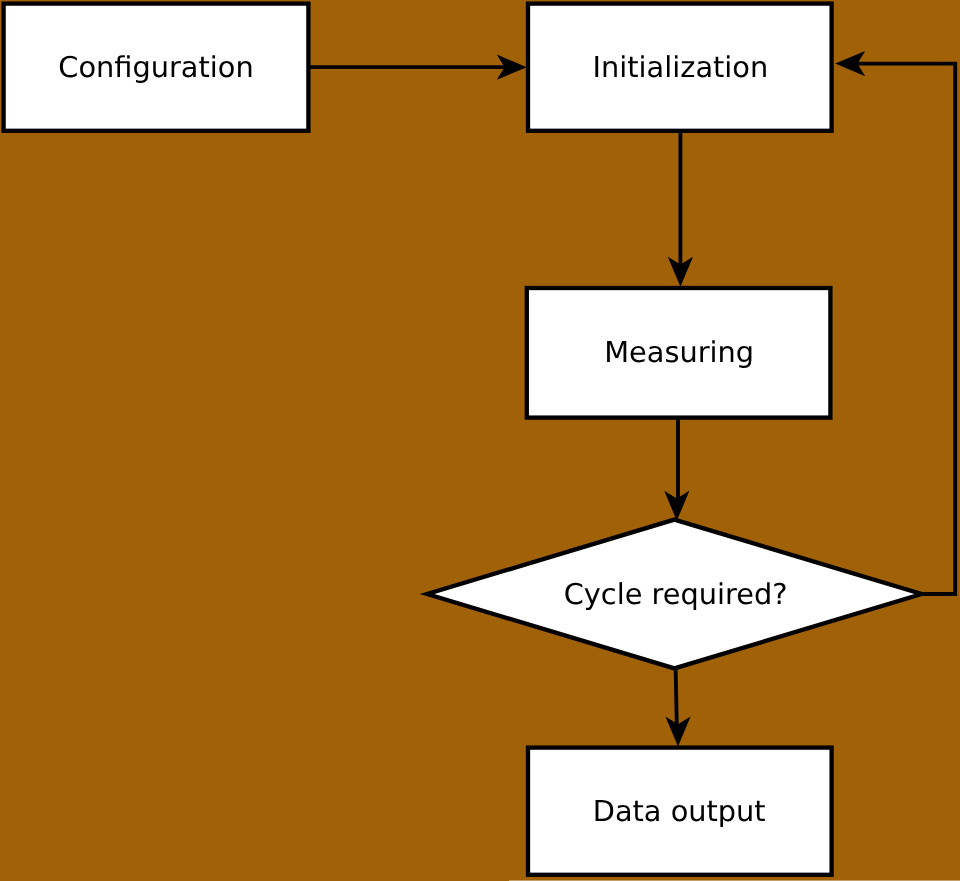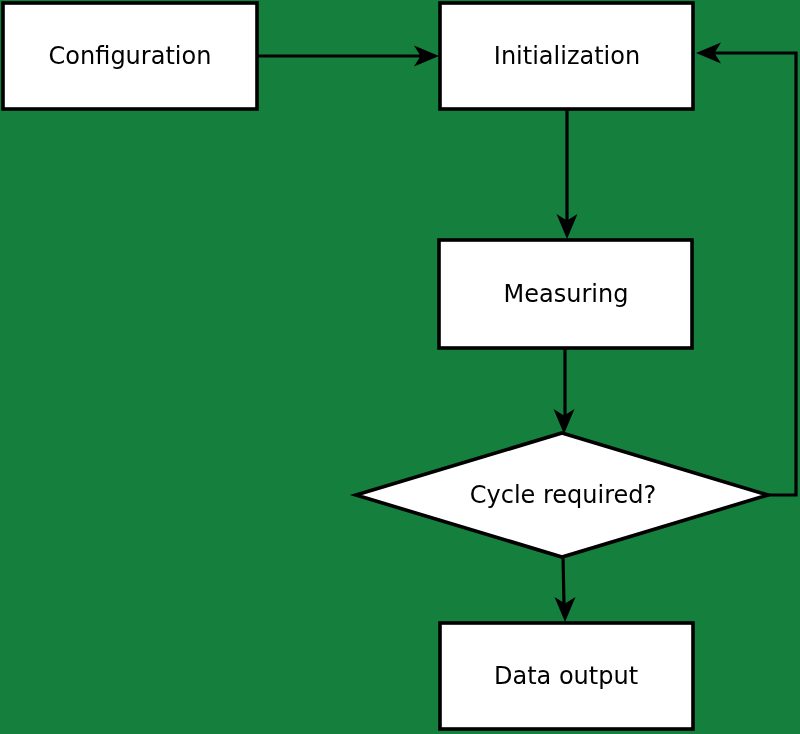--- a/index.html
+++ b/index.html
@@ -4,21 +4,21 @@
 <style>
   html, body {
     margin: 0;
     padding: 0;
     background: #ffffff;
   }
   .canvas {
     position: relative;
     width: 800px;
     height: 734px;
-    background: #15803d;
+    background: #a16207;
     font-family: "DejaVu Sans", "Liberation Sans", sans-serif;
   }
   svg {
     display: block;
   }
   .node-shape {
     fill: #ffffff;
     stroke: #000000;
     stroke-width: 3.6;
   }

